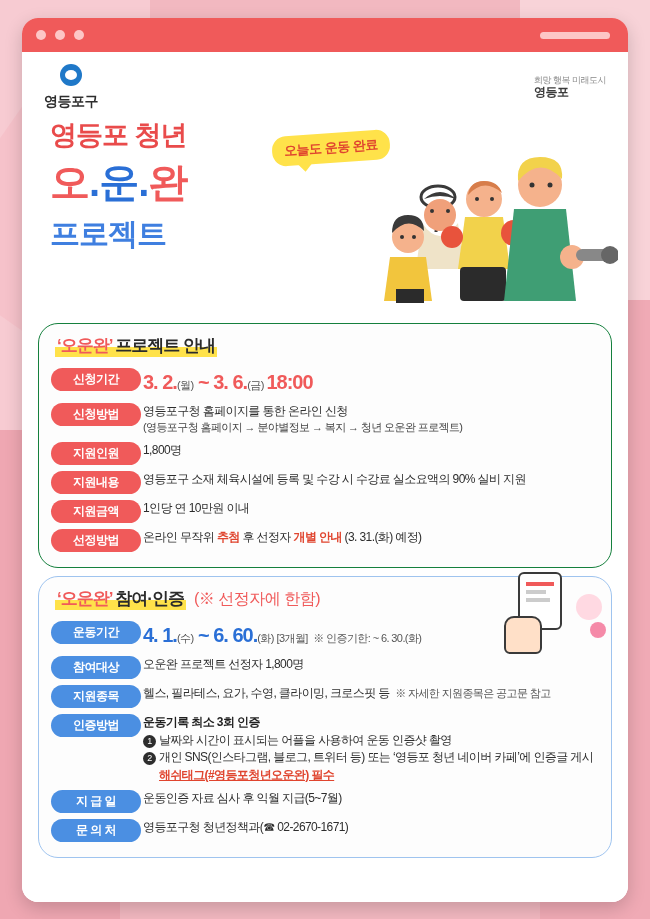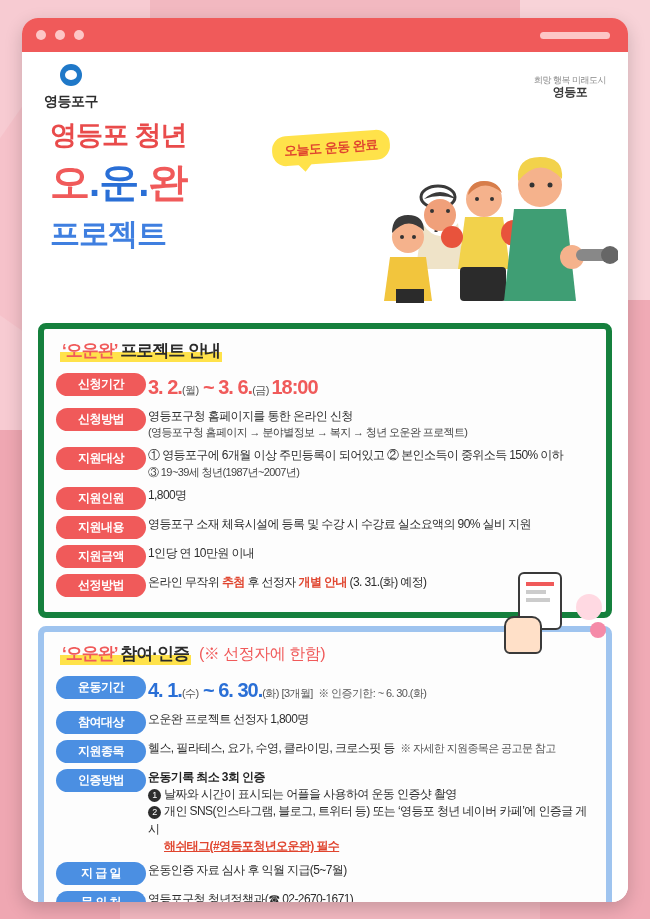--- a/index.html
+++ b/index.html
@@ -28,21 +28,21 @@
   .titlebar-bar{position:absolute;right:18px;top:14px;width:70px;height:7px;border-radius:4px;background:#ffd9d9;opacity:.85;}
 
   .content{position:relative;height:850px;background:#ffffff;}
 
   
   .logo-row{display:flex;align-items:center;justify-content:space-between;padding:12px 22px 0 22px;}
   .logo-left{display:flex;align-items:center;gap:7px;flex-direction:column;}
   .logo-mark{width:22px;height:22px;border-radius:50%;background:#1f78c8;position:relative;}
   .logo-mark:after{content:"";position:absolute;left:5px;top:6px;width:12px;height:10px;border-radius:50%;background:#ffffff;}
   .logo-text{font-size:14px;font-weight:bold;color:#2e2e2e;letter-spacing:-.5px;}
-  .logo-right{text-align:center;line-height:1.1;}
+  .logo-right{text-align:left;line-height:1.1;}
   .logo-slogan{font-size:9px;color:#8a8a8a;letter-spacing:-.5px;}
   .logo-city{font-size:12px;font-weight:bold;color:#3a3a3a;letter-spacing:-.5px;}
 
   
   .hero{position:relative;height:200px;padding:4px 22px 0 22px;}
   .hero-title1{font-size:27px;font-weight:bold;color:#e94b4b;letter-spacing:-1px;margin:2px 0 0 6px;}
   .hero-title2{font-size:40px;font-weight:bold;color:#f05a5a;letter-spacing:-1px;margin:2px 0 0 6px;}
   .hero-title2 .b{color:#2a6fd6;}
   .hero-title3{font-size:30px;font-weight:bold;color:#3f7fe0;letter-spacing:-1px;margin:4px 0 0 6px;}
 
@@ -51,21 +51,21 @@
     font-size:13px;font-weight:bold;padding:6px 12px;border-radius:14px;letter-spacing:-.5px;
     transform:rotate(-4deg);
   }
   .bubble:after{content:"";position:absolute;left:24px;bottom:-7px;border-left:8px solid transparent;border-right:8px solid transparent;border-top:9px solid #ffe24a;}
 
   
   .illus{position:absolute;right:10px;top:26px;width:300px;height:180px;}
 
   
   .card{
-    margin:8px 16px 0 16px;border:6px solid #15803d;border-radius:8px;background:#fdfdfd;
+    margin:8px 16px 0 16px;border:1px solid #15803d;border-radius:20px;background:#fdfdfd;
     padding:10px 12px 12px 12px;
   }
   .card.blue{border-color:#9fc4ef;}
   .sec-title{display:flex;align-items:baseline;gap:8px;margin:0 0 8px 4px;}
   .sec-title .ribbon{
     font-size:17px;font-weight:bold;color:#2b2b2b;letter-spacing:-1px;
     background:linear-gradient(transparent 55%, #ffe24a 55%);padding:0 2px;
   }
   .sec-title .ribbon .hl{color:#f05a5a;}
   .sec-note{font-size:16px;color:#f05a5a;letter-spacing:-.5px;}
@@ -198,27 +198,20 @@
           </td>
         </tr>
         <tr>
           <td class="td-l"><span class="lbl">신청방법</span></td>
           <td class="val">
             <span>영등포구청 홈페이지를 통한 온라인 신청</span>
             <span class="sub">(영등포구청 홈페이지 → 분야별정보 → 복지 → 청년 오운완 프로젝트)</span>
           </td>
         </tr>
         <tr>
-          <td class="td-l"><span class="lbl">지원대상</span></td>
-          <td class="val">
-            <span>① 영등포구에 6개월 이상 주민등록이 되어있고 ② 본인소득이 중위소득 150% 이하</span>
-            <span class="sub">③ 19~39세 청년(1987년~2007년)</span>
-          </td>
-        </tr>
-        <tr>
           <td class="td-l"><span class="lbl">지원인원</span></td>
           <td class="val">1,800명</td>
         </tr>
         <tr>
           <td class="td-l"><span class="lbl">지원내용</span></td>
           <td class="val">영등포구 소재 체육시설에 등록 및 수강 시 수강료 실소요액의 90% 실비 지원</td>
         </tr>
         <tr>
           <td class="td-l"><span class="lbl">지원금액</span></td>
           <td class="val">1인당 연 10만원 이내</td>
@@ -248,21 +241,21 @@
       <div class="sec-title">
         <span class="ribbon"><span class="hl">‘오운완’</span><span> 참여·인증</span></span>
         <span class="sec-note">(※ 선정자에 한함)</span>
       </div>
 
       <table class="rows">
         <tbody>
             <tr>
           <td class="td-l"><span class="lbl">운동기간</span></td>
           <td class="val">
-            <span class="bigb">4. 1.</span><span class="sm">(수)</span><span class="bigb"> ~ </span><span class="bigb">6. 30.</span><span class="sm">(화)</span>&nbsp;<span class="sm">[3개월]</span>&nbsp;&nbsp;<span class="sm">※ 인증기한: ~ 6. 30.(화)</span>
+            <span class="bigb">4. 1.</span><span class="sm">(수)</span><span class="bigb"> ~ </span><span class="bigb">6. 60.</span><span class="sm">(화)</span>&nbsp;<span class="sm">[3개월]</span>&nbsp;&nbsp;<span class="sm">※ 인증기한: ~ 6. 30.(화)</span>
           </td>
         </tr>
         <tr>
           <td class="td-l"><span class="lbl">참여대상</span></td>
           <td class="val">오운완 프로젝트 선정자 1,800명</td>
         </tr>
         <tr>
           <td class="td-l"><span class="lbl">지원종목</span></td>
           <td class="val">
             <span>헬스, 필라테스, 요가, 수영, 클라이밍, 크로스핏 등</span>&nbsp;&nbsp;<span class="sm">※ 자세한 지원종목은 공고문 참고</span>

